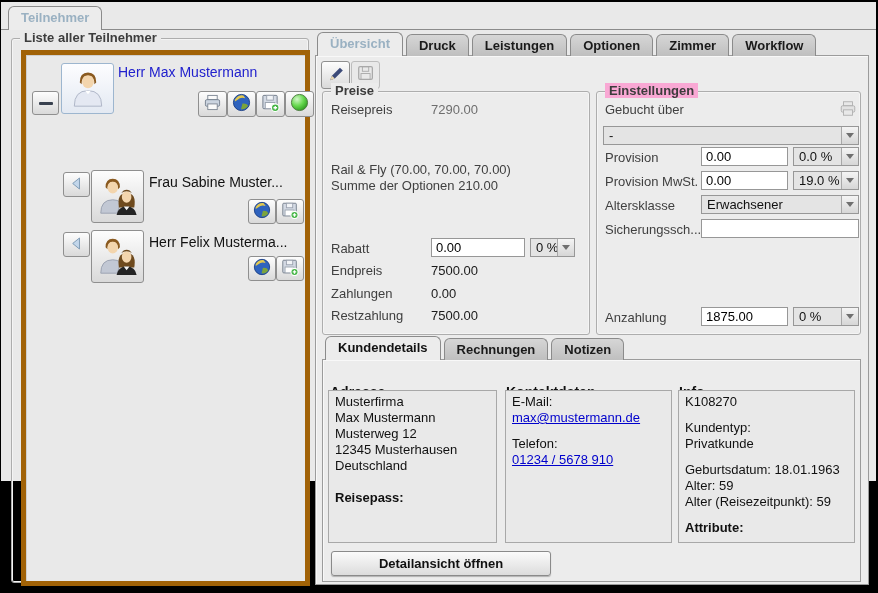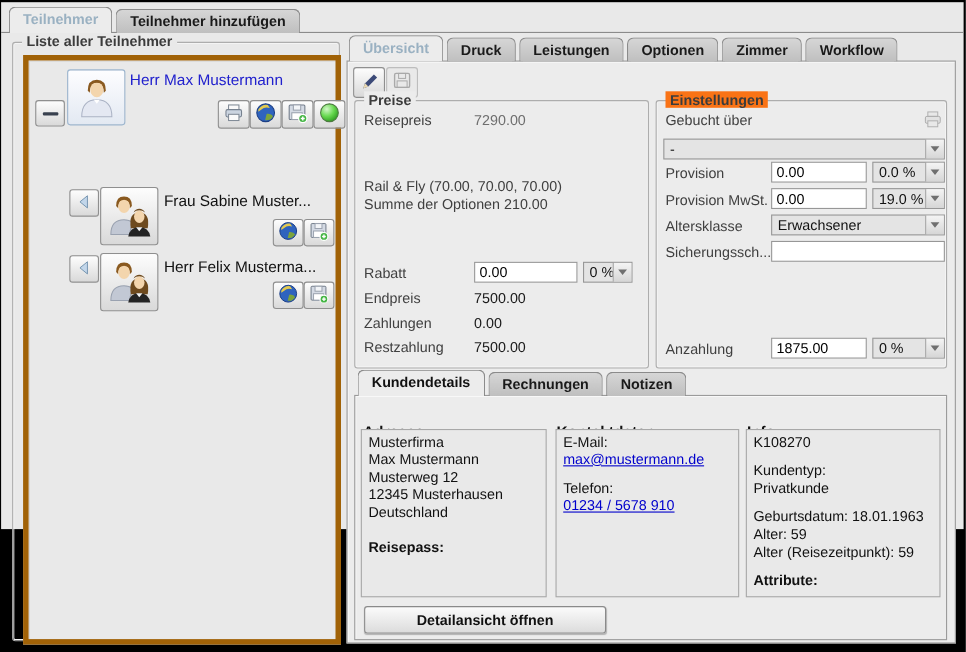--- a/index.html
+++ b/index.html
@@ -50,21 +50,20 @@
            box-shadow:0 1px 1px rgba(0,0,0,.25);font-size:13px;display:flex;align-items:center;justify-content:center;}
 </style>
 </head>
 <body>
 
 <div id="app">
 
   <div class="abs tabline" style="left:0;top:0;width:875px;height:27px;"></div>
   <div class="abs tabrow" style="left:7px;top:3px;height:25px;z-index:6;">
     <div class="tab sel">Teilnehmer</div>
-    <div class="tab">Teilnehmer hinzufügen</div>
   </div>
 
   <div class="abs groupbox" style="left:10px;top:36px;width:296px;height:543px;">
     <span class="gb-title">Liste aller Teilnehmer</span>
   </div>
   <div class="abs sunken" style="left:20px;top:48px;width:279px;height:526px;">
 
     <div class="abs" style="left:0;top:0;width:279px;height:110px;">
       <div class="abs btn" style="left:6px;top:36px;width:25px;height:22px;">
         <span class="minus-glyph"></span>
@@ -263,21 +262,21 @@
       </span>
   </div>
   <div class="abs lbl" style="left:330px;top:261px;">Endpreis</div>
   <div class="abs val" style="left:430px;top:261px;">7500.00</div>
   <div class="abs lbl" style="left:330px;top:284px;">Zahlungen</div>
   <div class="abs val" style="left:430px;top:284px;">0.00</div>
   <div class="abs lbl" style="left:330px;top:306px;">Restzahlung</div>
   <div class="abs val" style="left:430px;top:306px;">7500.00</div>
 
   <div class="abs groupbox" style="left:595px;top:89px;width:263px;height:242px;">
-    <span class="gb-title" style="background:#f97316;">Einstellungen</span>
+    <span class="gb-title" style="background:#f9a8d4;">Einstellungen</span>
   </div>
   <div class="abs lbl" style="left:604px;top:100px;">Gebucht über</div>
   <span class="abs" style="left:838px;top:98px;">
     <svg width="18" height="17" viewBox="0 0 20 18">
       <rect x="5" y="1.5" width="10" height="4.5" fill="#e8e8e8" stroke="#b0b0b0"></rect>
       <rect x="2.5" y="6" width="15" height="7" rx="1.5" fill="#e2e2e2" stroke="#ababab"></rect>
       <rect x="5" y="10.5" width="10" height="6" fill="#e8e8e8" stroke="#b0b0b0"></rect>
     </svg>
   </span>
   <div class="abs combo" style="left:602px;top:124px;width:256px;">

